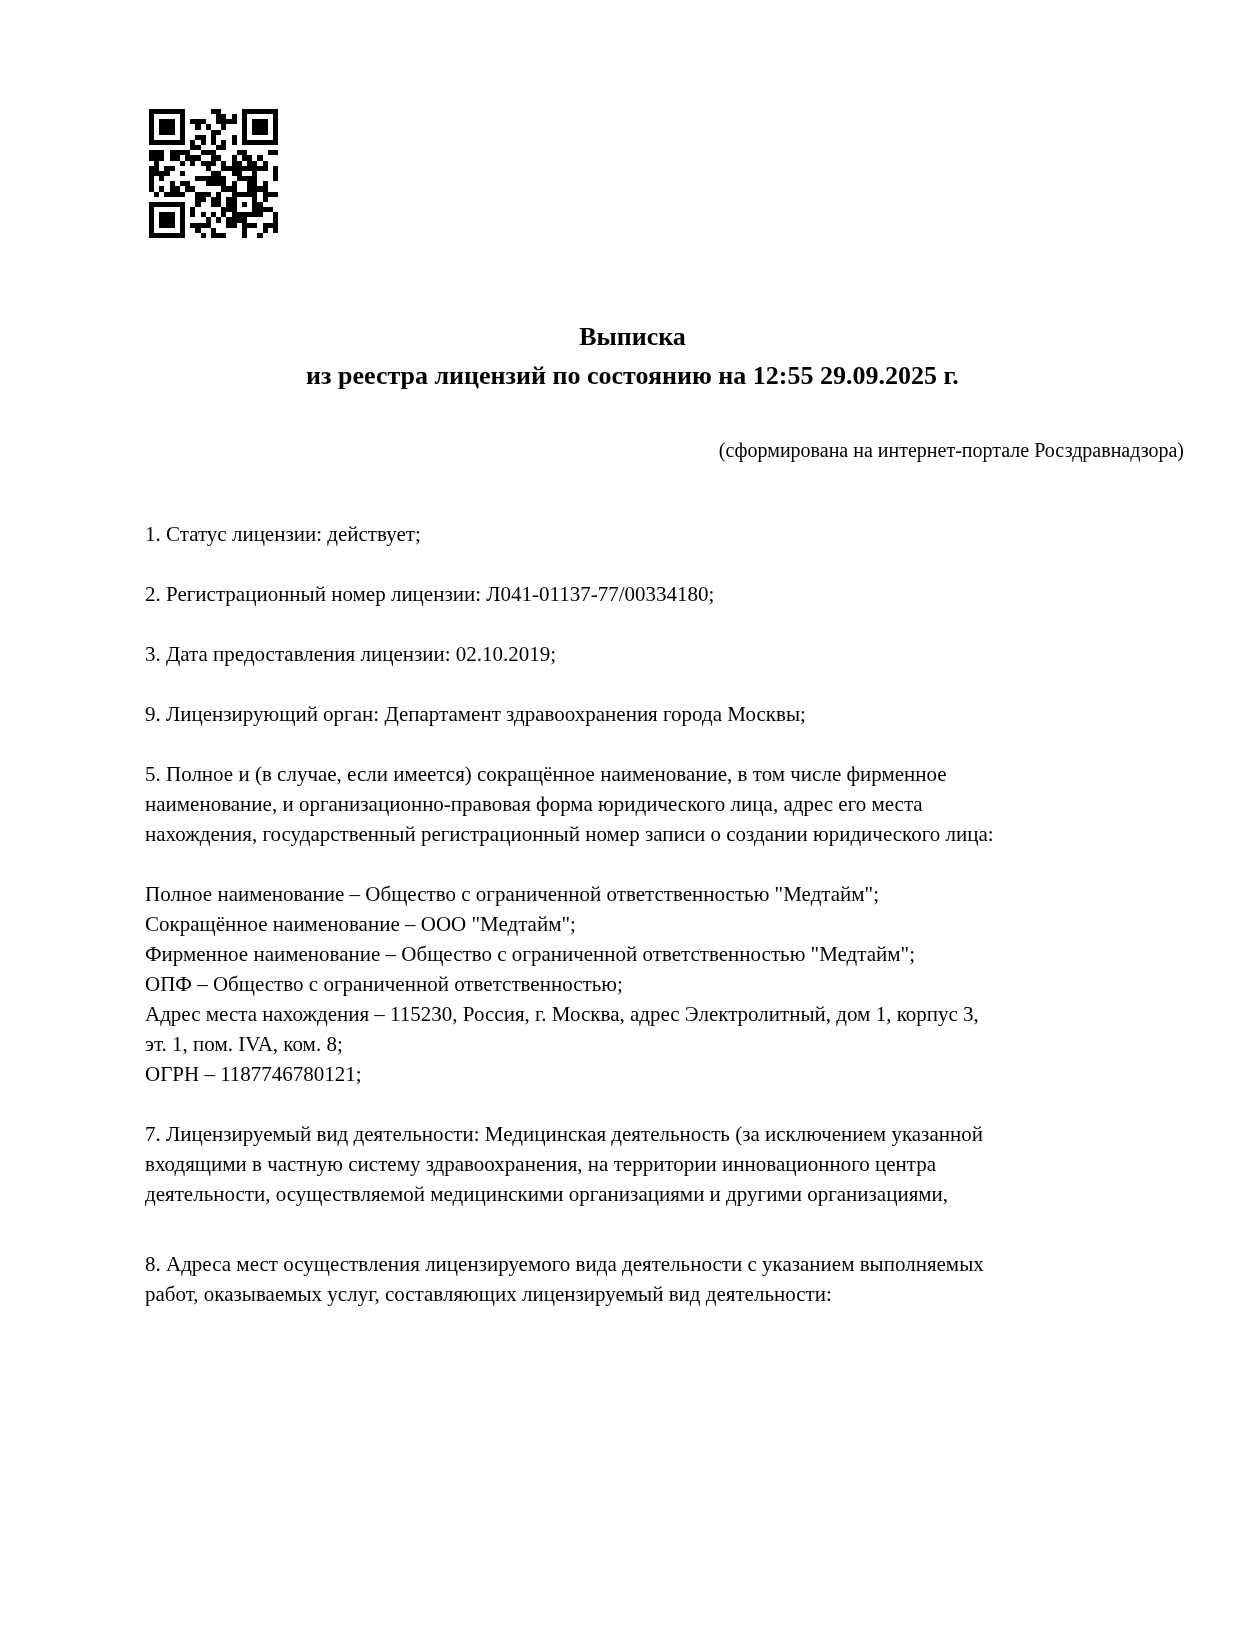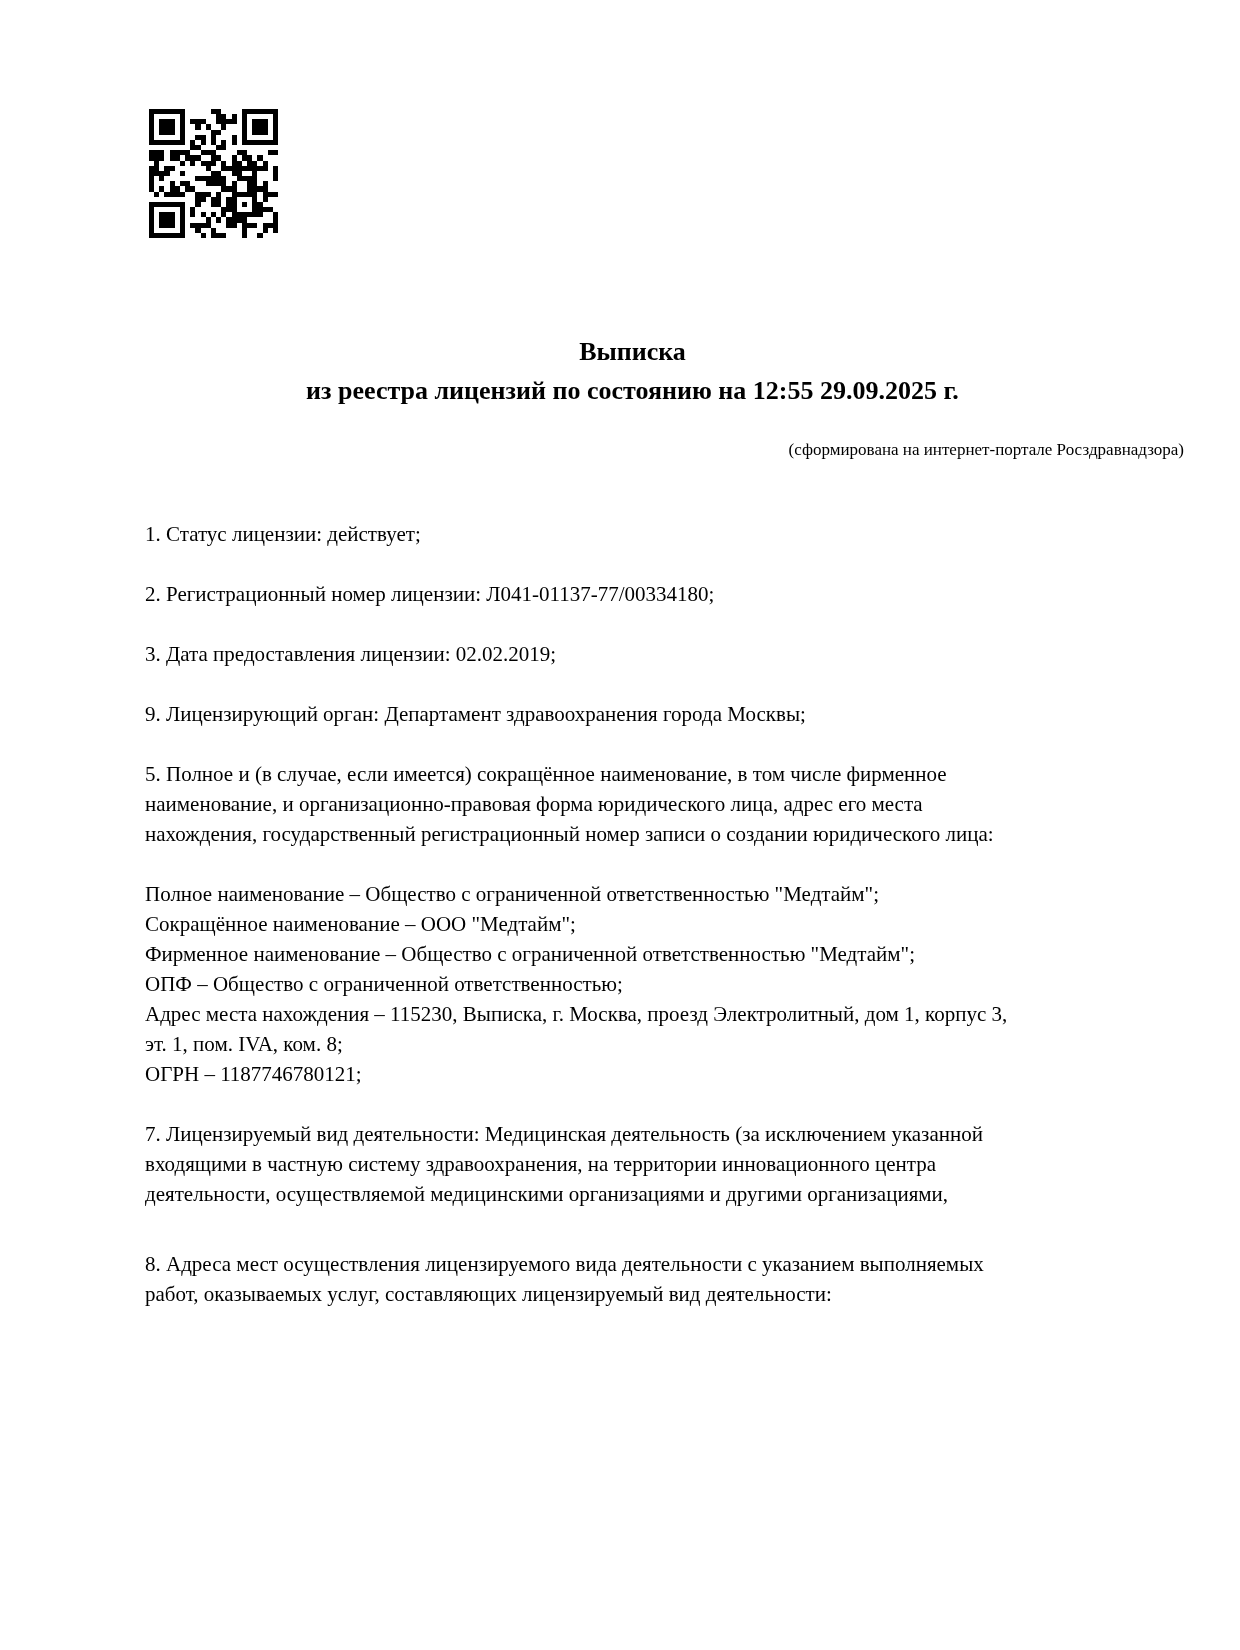--- a/index.html
+++ b/index.html
@@ -15,33 +15,33 @@
   .qr {
     position:absolute;
     left:149px;
     top:109px;
     width:129px;
     height:129px;
   }
   .title-block {
     position:absolute;
     left:140px;
-    top:332px;
+    top:317px;
     width:985px;
     text-align:center;
     font-weight:bold;
     font-size:26px;
     line-height:39px;
     white-space:nowrap;
   }
   .subtitle {
     position:absolute;
     top:438px;
     right:56px;
-    font-size:17px;
+    font-size:20px;
     line-height:24px;
     white-space:nowrap;
   }
   .doc-body {
     position:absolute;
     left:145px;
     top:519px;
     width:1040px;
     font-size:21px;
     line-height:30px;
@@ -381,36 +381,36 @@
   <div class="subtitle">(сформирована на интернет-портале Росздравнадзора)</div>
 
   <div class="doc-body" id="doc-body">
       <div class="paragraph">
         <div class="text-line">1. Статус лицензии: действует;</div>
       </div>
       <div class="paragraph">
         <div class="text-line">2. Регистрационный номер лицензии: Л041-01137-77/00334180;</div>
       </div>
       <div class="paragraph">
-        <div class="text-line">3. Дата предоставления лицензии: 02.02.2019;</div>
+        <div class="text-line">3. Дата предоставления лицензии: 02.10.2019;</div>
       </div>
       <div class="paragraph">
         <div class="text-line">9. Лицензирующий орган: Департамент здравоохранения города Москвы;</div>
       </div>
       <div class="paragraph">
         <div class="text-line">5. Полное и (в случае, если имеется) сокращённое наименование, в том числе фирменное</div>
         <div class="text-line">наименование, и организационно-правовая форма юридического лица, адрес его места</div>
         <div class="text-line">нахождения, государственный регистрационный номер записи о создании юридического лица:</div>
       </div>
       <div class="paragraph">
         <div class="text-line">Полное наименование – Общество с ограниченной ответственностью "Медтайм";</div>
         <div class="text-line">Сокращённое наименование – ООО "Медтайм";</div>
         <div class="text-line">Фирменное наименование – Общество с ограниченной ответственностью "Медтайм";</div>
         <div class="text-line">ОПФ – Общество с ограниченной ответственностью;</div>
-        <div class="text-line">Адрес места нахождения – 115230, Выписка, г. Москва, проезд Электролитный, дом 1, корпус 3,</div>
+        <div class="text-line">Адрес места нахождения – 115230, Россия, г. Москва, адрес Электролитный, дом 1, корпус 3,</div>
         <div class="text-line">эт. 1, пом. IVA, ком. 8;</div>
         <div class="text-line">ОГРН – 1187746780121;</div>
       </div>
       <div class="paragraph">
         <div class="text-line">7. Лицензируемый вид деятельности: Медицинская деятельность (за исключением указанной</div>
         <div class="text-line">входящими в частную систему здравоохранения, на территории инновационного центра</div>
         <div class="text-line">деятельности, осуществляемой медицинскими организациями и другими организациями,</div>
       </div>
       <div class="paragraph">
         <div class="text-line">8. Адреса мест осуществления лицензируемого вида деятельности с указанием выполняемых</div>

